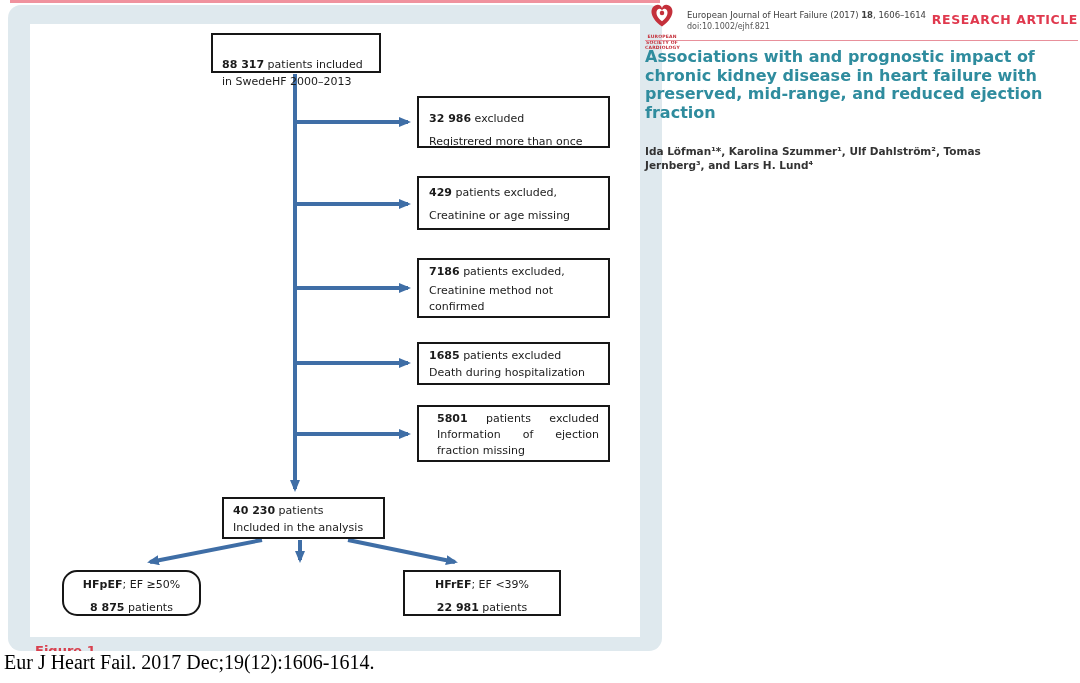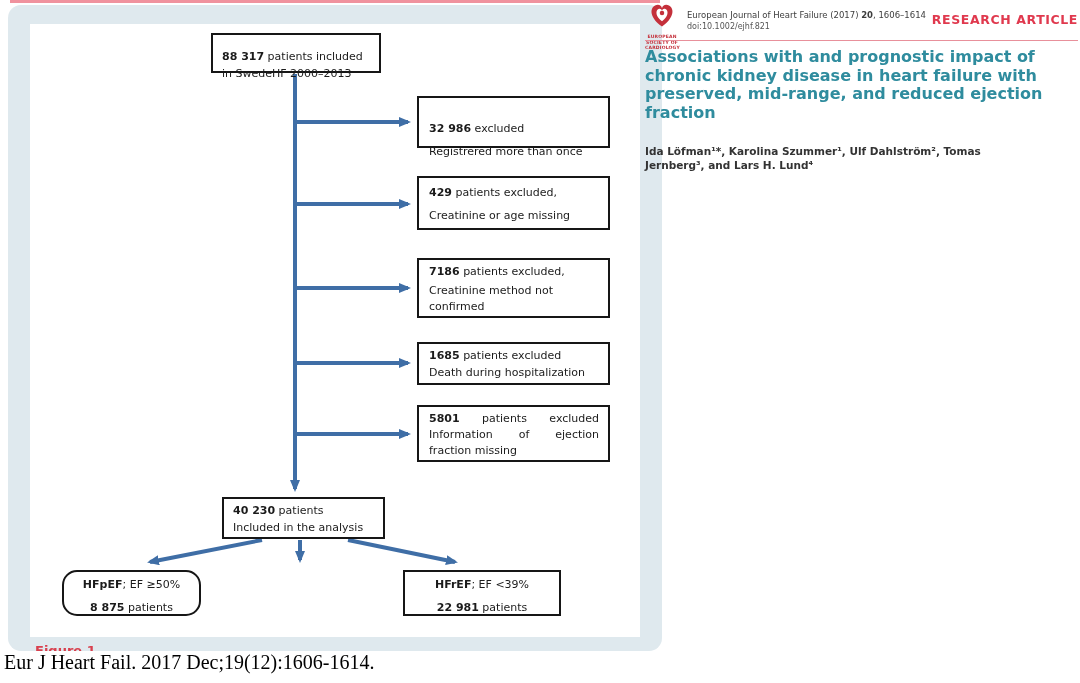--- a/index.html
+++ b/index.html
@@ -21,26 +21,26 @@
   }
   #flow-svg { position: absolute; left: 0; top: 0; width: 670px; height: 655px; pointer-events: none; }
   .fbox {
     position: absolute; background: #fff; border: 2px solid #161616;
     font-size: 11px; color: #1b1b1b; line-height: 17px;
   }
   .fbox .l2 { }
   .gap .l2 { margin-top: 6px; }
   .smallgap .l2 { margin-top: 3px; }
   .fbox b { font-weight: bold; }
-  #flow-box-included   { left: 211px; top: 33px;  width: 170px; height: 40px; padding: 13px 6px 0 9px; }
-  #flow-box-excl-0     { left: 417px; top: 96px;  width: 193px; height: 52px; padding: 22px 8px 0 10px; }
+  #flow-box-included   { left: 211px; top: 33px;  width: 170px; height: 40px; padding: 21px 6px 0 9px; }
+  #flow-box-excl-0     { left: 417px; top: 96px;  width: 193px; height: 52px; padding: 12px 8px 0 10px; }
   #flow-box-excl-1     { left: 417px; top: 176px; width: 193px; height: 54px; padding: 6px 8px 1px 10px; }
   #flow-box-excl-2     { left: 417px; top: 258px; width: 193px; height: 60px; padding: 4px 8px 16px 10px; line-height: 16px; }
   #flow-box-excl-3     { left: 417px; top: 342px; width: 193px; height: 43px; padding: 3px 6px 0 10px; }
-  #flow-box-excl-4     { left: 417px; top: 405px; width: 193px; height: 57px; padding: 4px 9px 0 10px; line-height: 16px; text-align: justify; }
+  #flow-box-excl-4     { left: 417px; top: 405px; width: 193px; height: 57px; padding: 4px 9px 0 18px; line-height: 16px; text-align: justify; }
   #flow-box-analysis   { left: 222px; top: 497px; width: 163px; height: 42px; padding: 3px 6px 0 9px; }
   #flow-box-group-0    { left: 62px;  top: 570px; width: 139px; height: 46px; padding: 4px 2px 0 2px; text-align: center; border-radius: 15px; }
   #flow-box-group-1    { left: 220px; top: 570px; width: 163px; height: 46px; padding: 4px 2px 0 2px; text-align: center; }
   #flow-box-group-2    { left: 403px; top: 570px; width: 158px; height: 46px; padding: 4px 2px 0 2px; text-align: center; }
   #figure-caption {
     position: absolute; left: 27px; top: 638px; width: 600px; height: 17px;
     font-size: 13px; font-weight: bold; color: #d8404e; white-space: nowrap;
   }
   
   #article-header { position: absolute; left: 645px; top: 0; width: 435px; height: 150px; }
@@ -148,21 +148,21 @@
   <div id="article-header">
     <div id="esc-logo">
       <svg viewBox="0 0 32 32" width="28" height="28">
         <path d="M16 28 C3 19 1 8 8 4 C12 1.8 15.4 4 16 7 C16.6 4 20 1.8 24 4 C31 8 29 19 16 28 Z" fill="#c4303b"></path>
         <path d="M16 22 C9 17 8 10 12 8 C14 7 15.6 8.4 16 10 C16.4 8.4 18 7 20 8 C24 10 23 17 16 22 Z" fill="#ffffff"></path>
         <circle cx="16" cy="12.5" r="2.6" fill="#c4303b"></circle>
       </svg>
       <div id="esc-logo-caption">EUROPEAN SOCIETY OF CARDIOLOGY</div>
     </div>
     <div id="journal-lines">
-      <div><span>European Journal of Heart Failure (2017) </span><b>20</b><span>, 1606–1614</span></div>
+      <div><span>European Journal of Heart Failure (2017) </span><b>18</b><span>, 1606–1614</span></div>
       <div id="journal-doi">doi:10.1002/ejhf.821</div>
     </div>
     <div id="research-badge">RESEARCH ARTICLE</div>
     <div id="header-rule"></div>
     <div id="article-title">Associations with and prognostic impact of chronic kidney disease in heart failure with preserved, mid-range, and reduced ejection fraction</div>
     <div id="article-authors">Ida Löfman¹*, Karolina Szummer¹, Ulf Dahlström², Tomas Jernberg³, and Lars H. Lund⁴</div>
   </div>
 
   <div id="citation">Eur J Heart Fail. 2017 Dec;19(12):1606-1614.</div>
 

